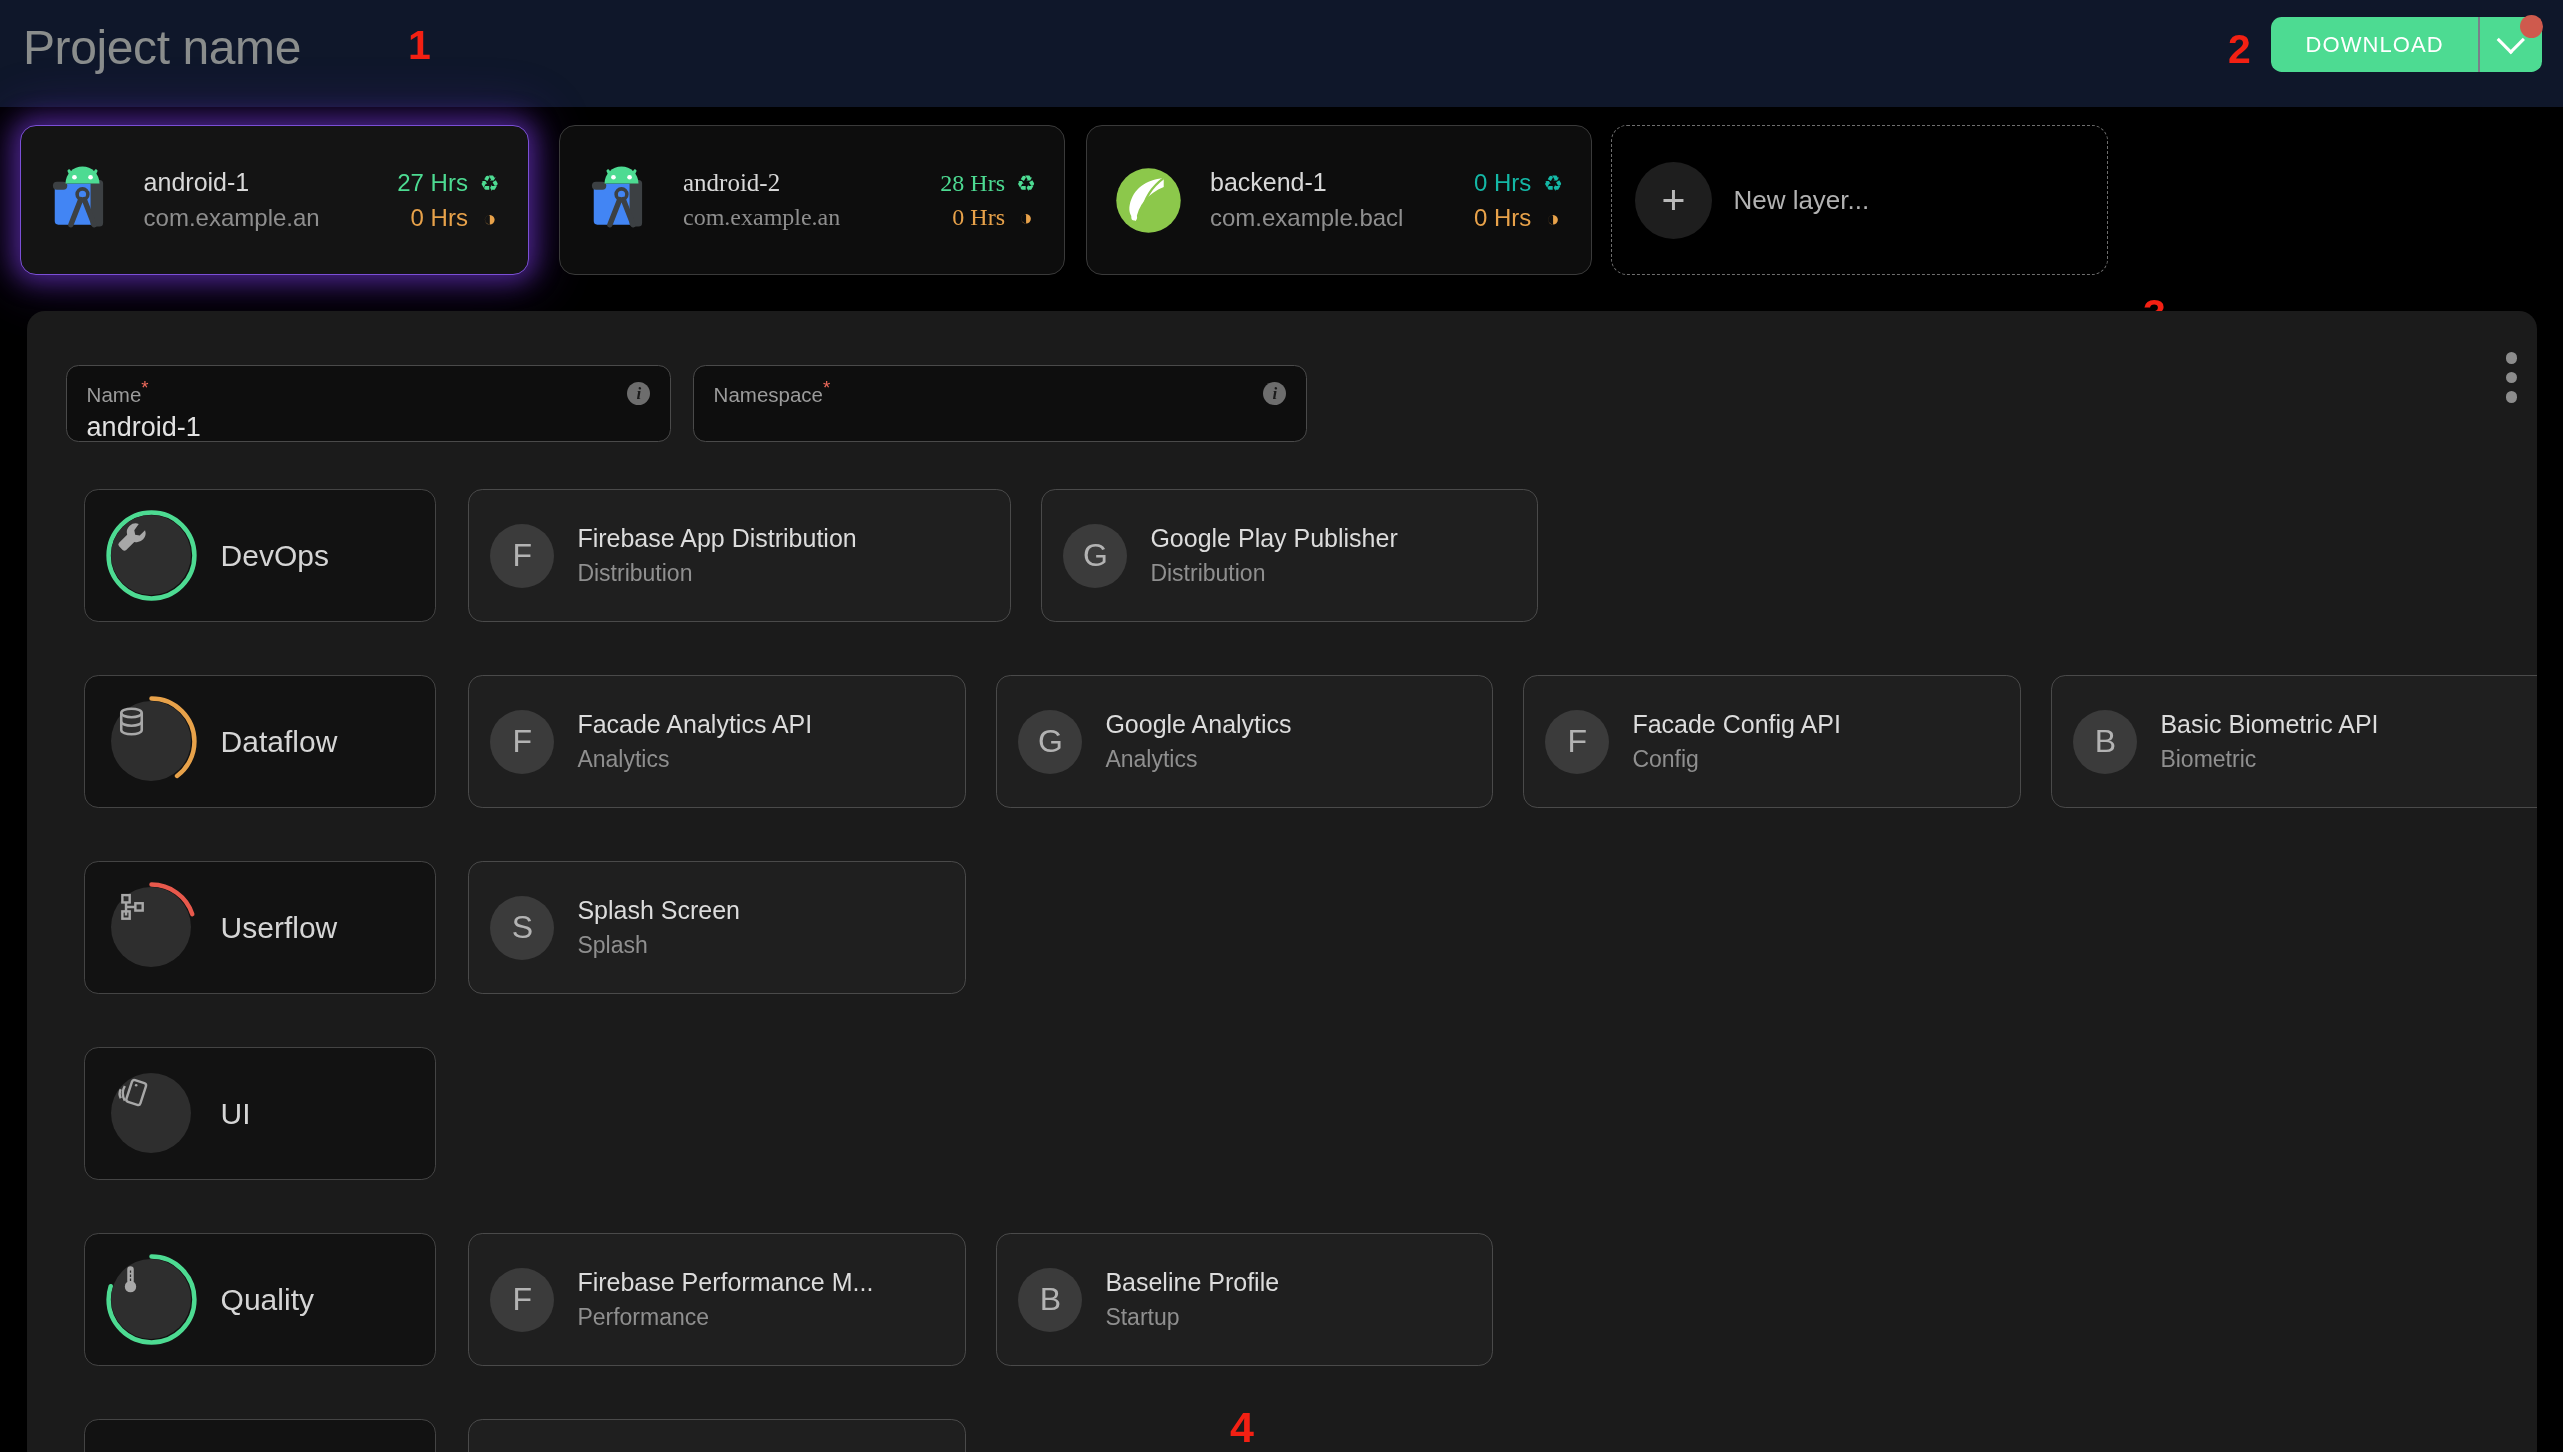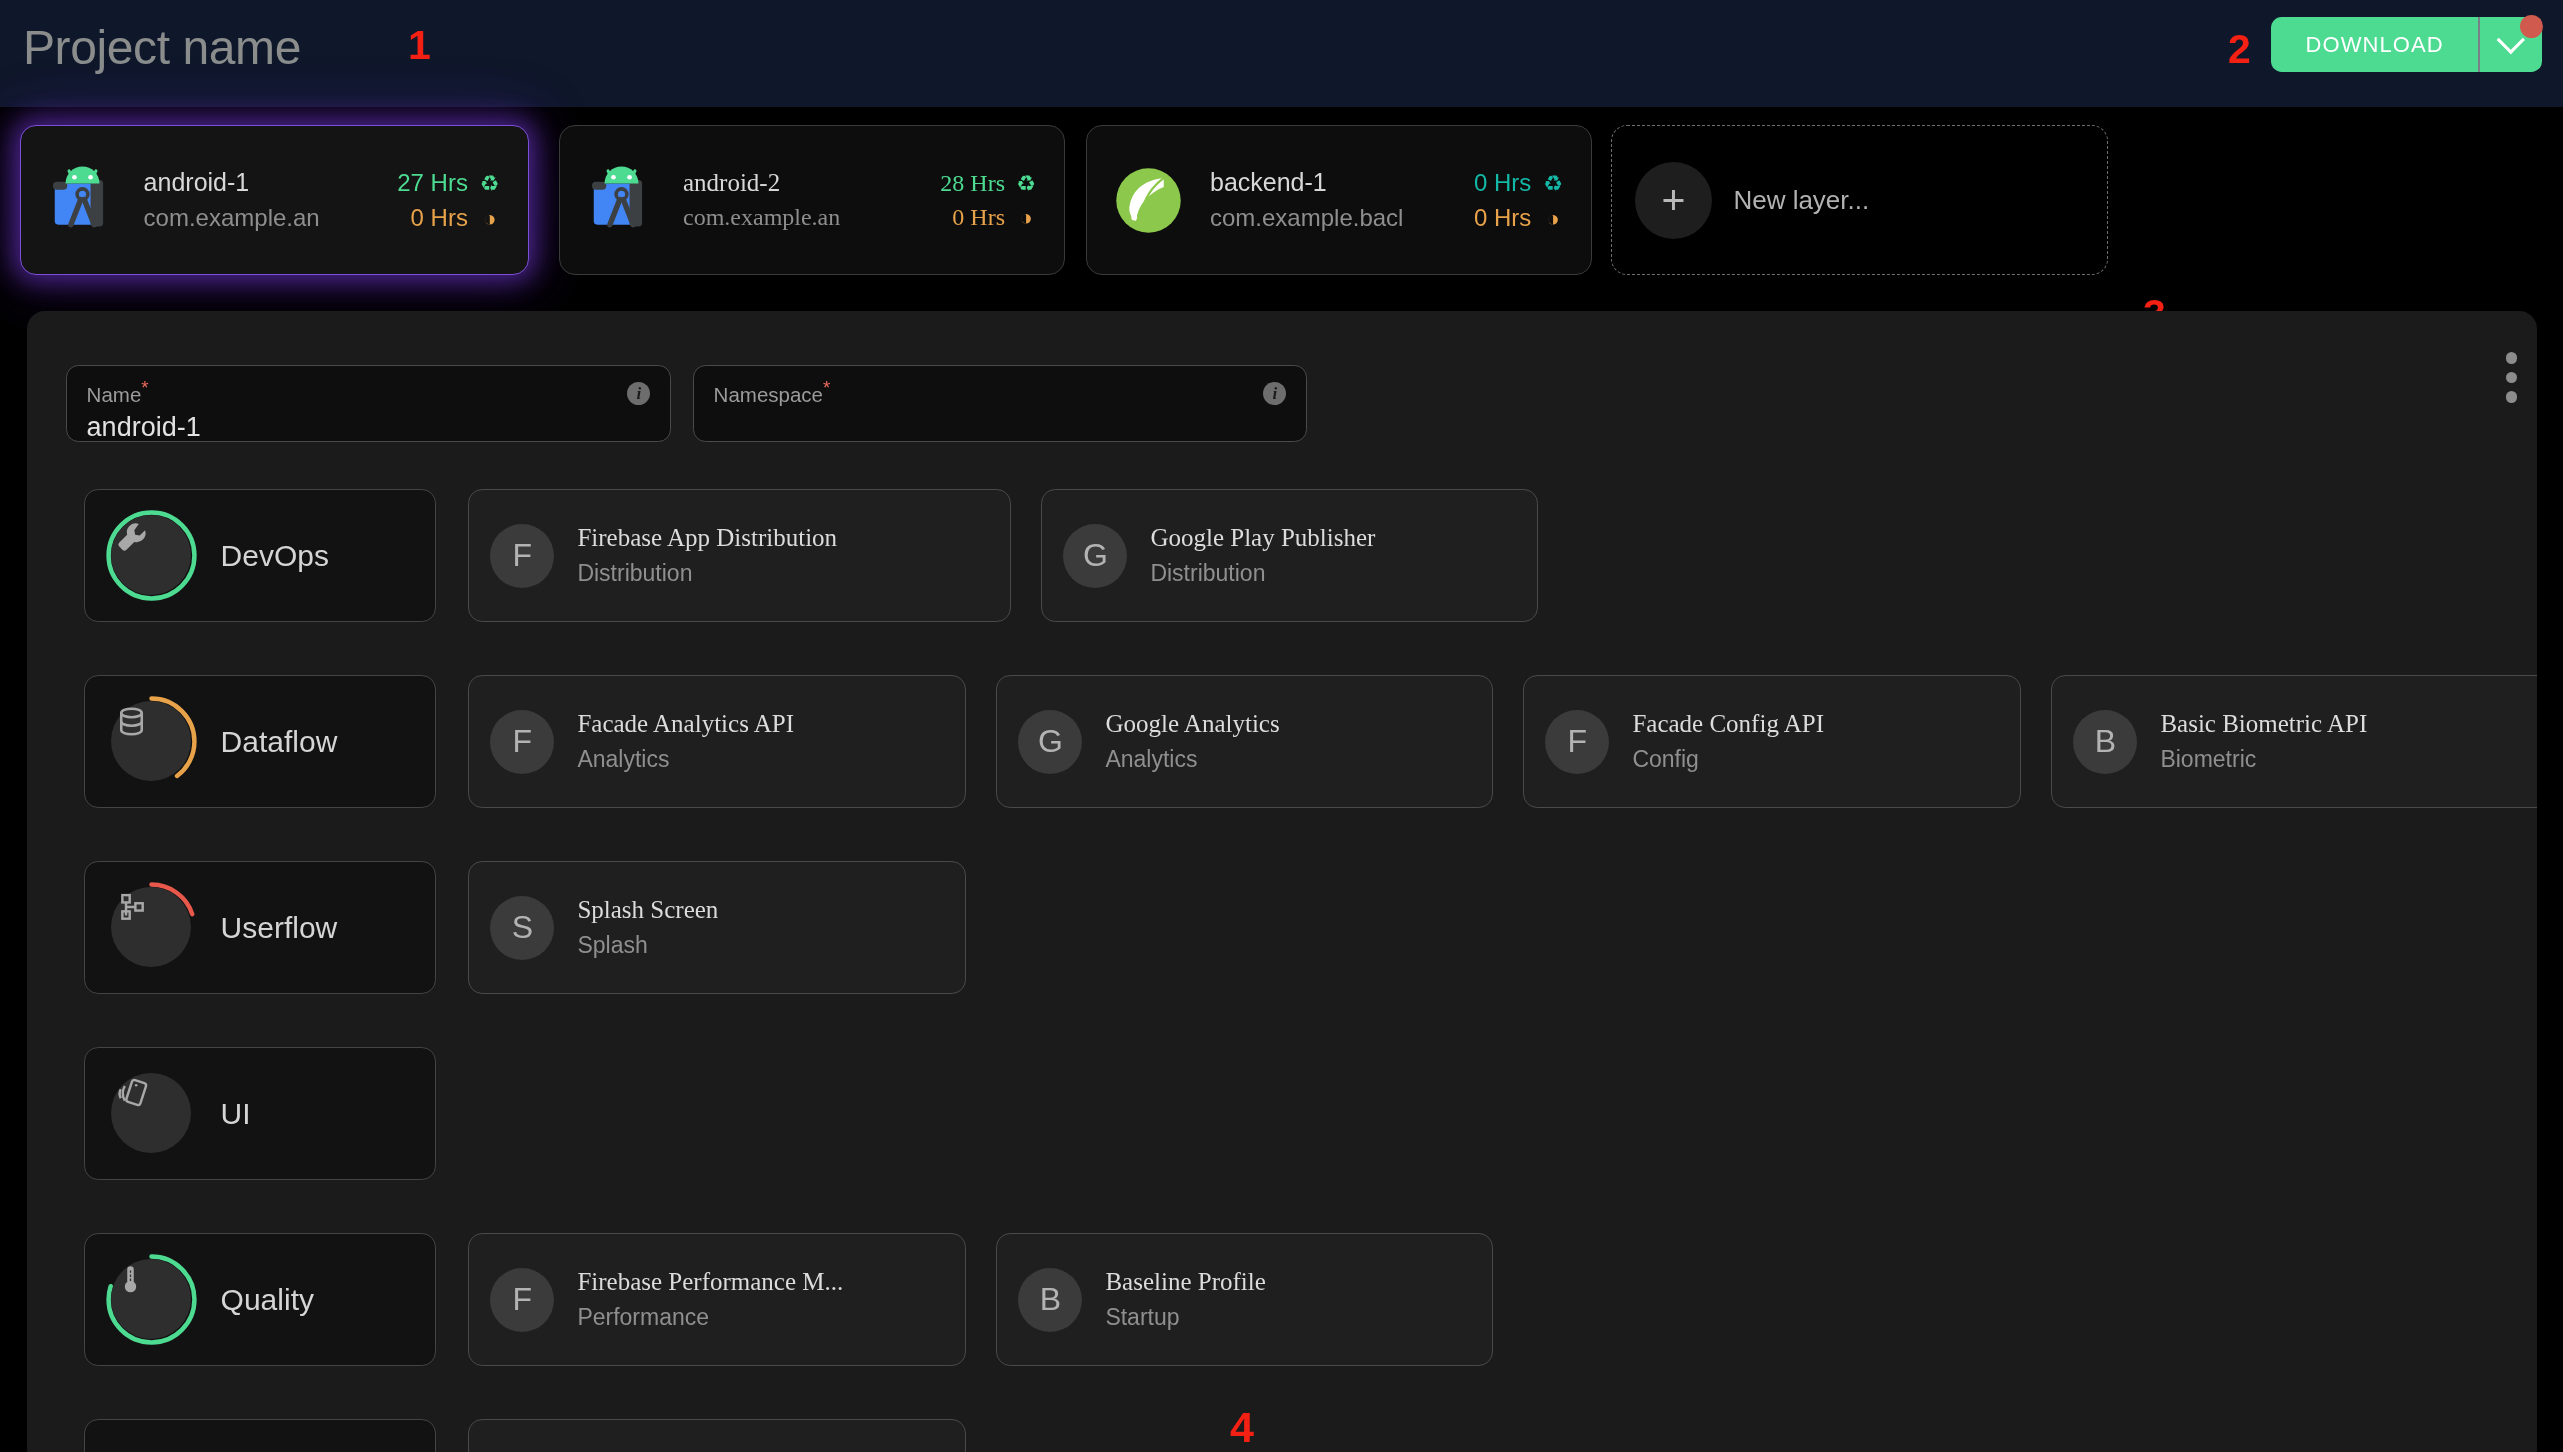--- a/index.html
+++ b/index.html
@@ -155,21 +155,21 @@
     height: 133px; background: #1f1f1f; border: 0.9px solid #4a4a4a;
     border-radius: 14.2px; display: flex; align-items: center;
     padding-left: 21.4px; margin-right: 30px; flex: 0 0 auto; cursor: pointer;
   }
   .mod-avatar {
     width: 64px; height: 64px; flex: 0 0 64px; border-radius: 50%;
     background: #3b3b3b; color: #b3b3b3; font-size: 32px;
     display: flex; align-items: center; justify-content: center; margin-right: 23px;
   }
   .mod-txt { min-width: 0; }
-  .mod-title { font-size: 25px; color: #dcdcdc; white-space: nowrap; font-family: Liberation Serif, serif; }
+  .mod-title { font-size: 25px; color: #dcdcdc; white-space: nowrap; }
   .mod-sub { font-size: 23px; color: #8f8f8f; margin-top: 7.1px; white-space: nowrap; }
 
   .w-560 { width: 498px; }
   .w-558 { width: 497px; }
   .w-610 { width: 543px; }
   .w-660 { width: 587px; }
 </style>
 </head>
 <body>
 

